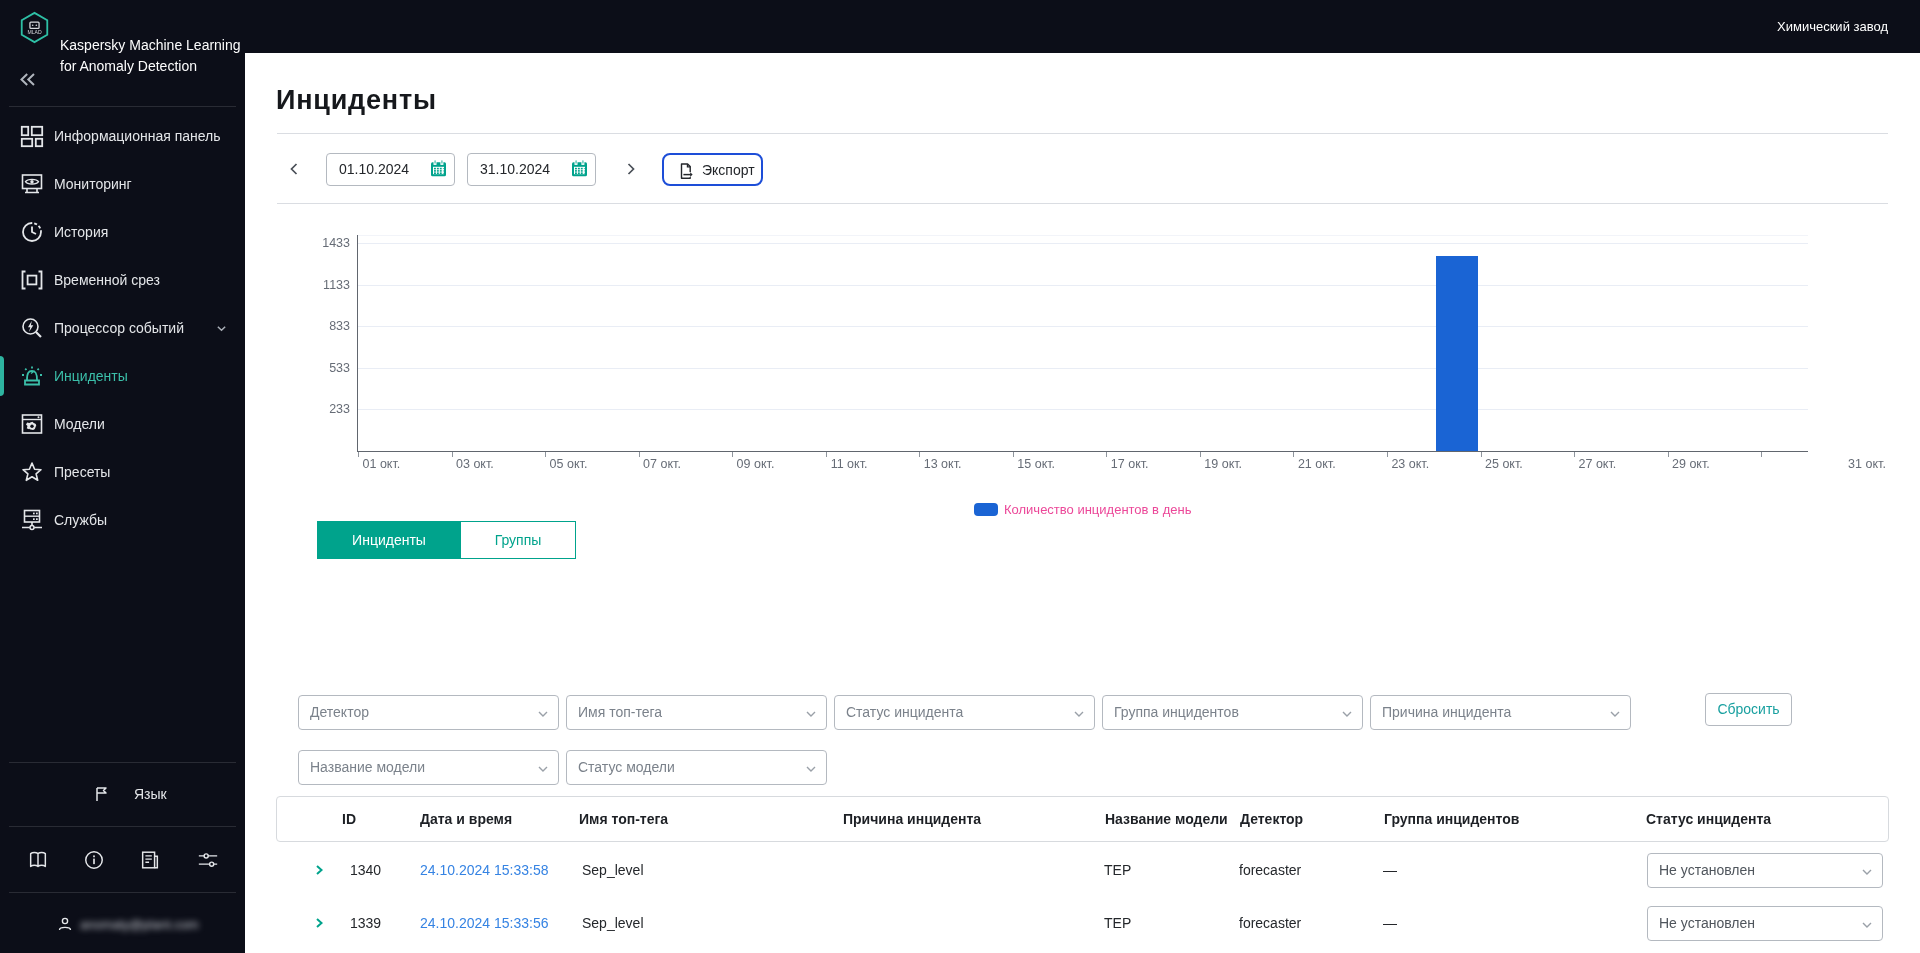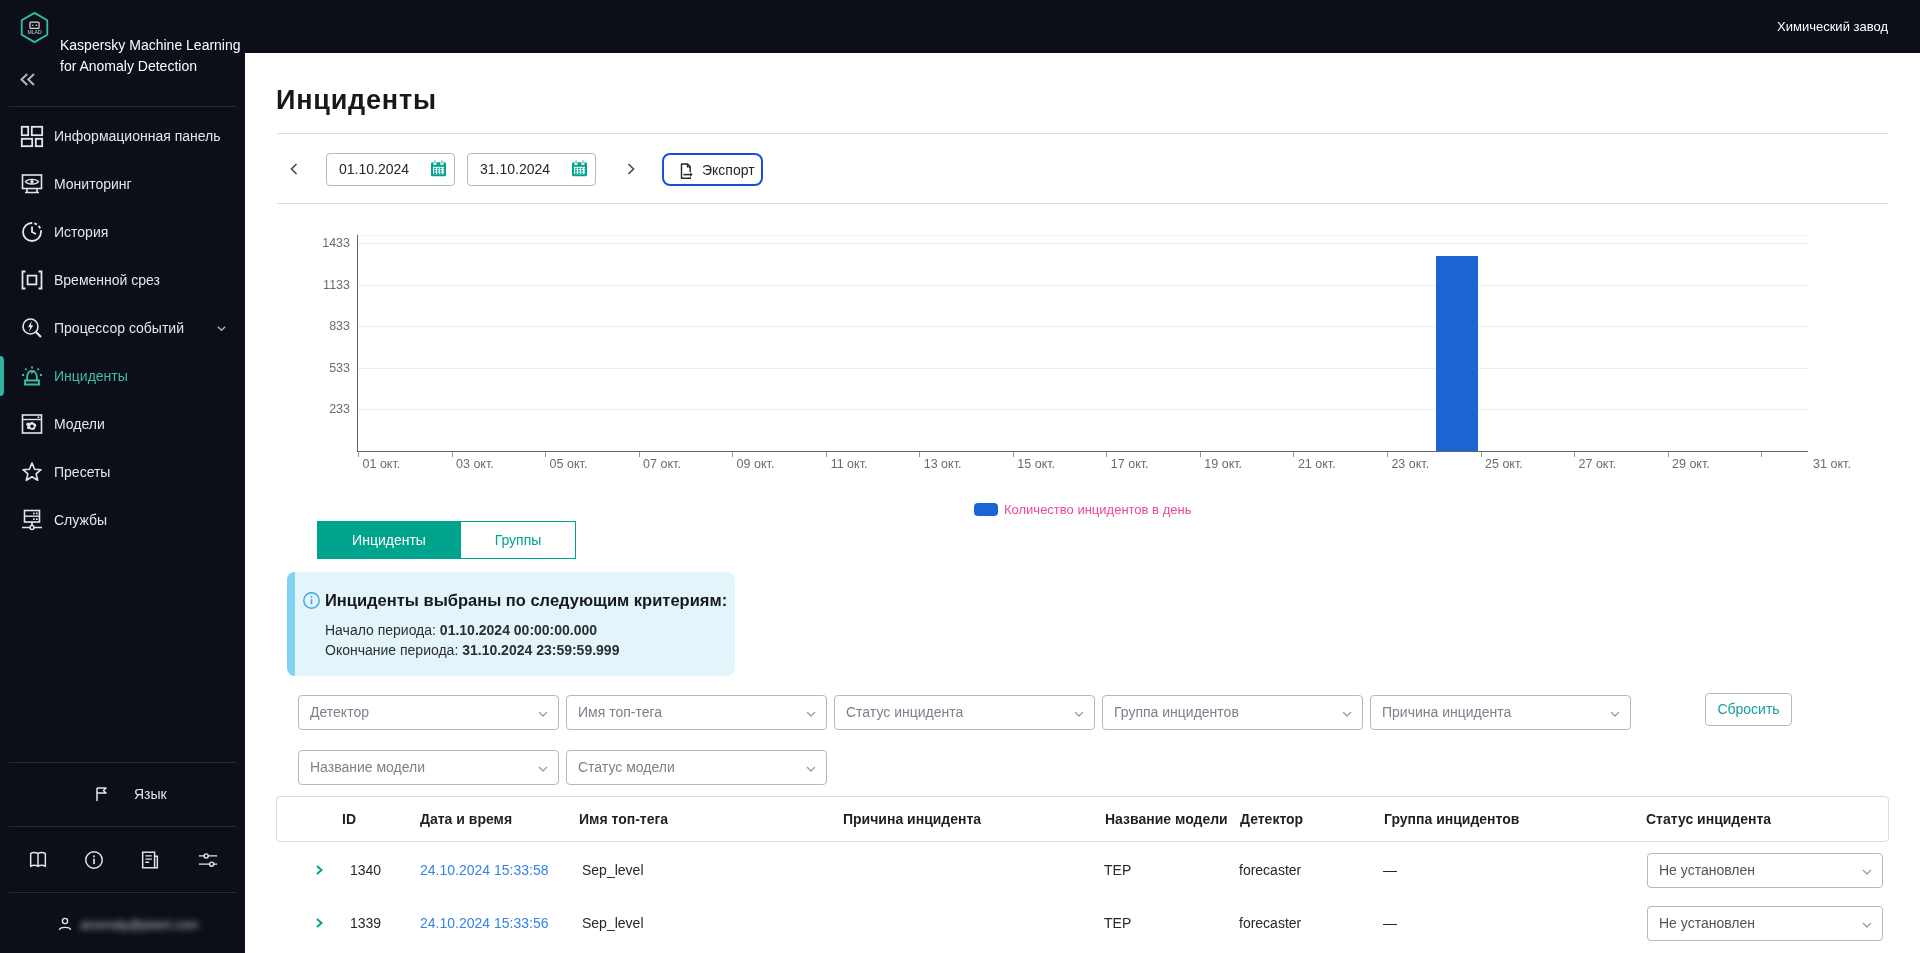--- a/index.html
+++ b/index.html
@@ -309,40 +309,29 @@
         <div class="xlab" style="left:1036.8px;">21 окт.</div>
         <div class="xtick" style="left:1141.9px;"></div>
         <div class="xlab" style="left:1130.3px;">23 окт.</div>
         <div class="xtick" style="left:1235.5px;"></div>
         <div class="xlab" style="left:1223.9px;">25 окт.</div>
         <div class="xtick" style="left:1329.0px;"></div>
         <div class="xlab" style="left:1317.4px;">27 окт.</div>
         <div class="xtick" style="left:1422.6px;"></div>
         <div class="xlab" style="left:1410.9px;">29 окт.</div>
         <div class="xtick" style="left:1516.1px;"></div>
-        <div class="xlab" style="left:1552px;">31 окт.</div>
+        <div class="xlab" style="left:1587px;">31 окт.</div>
       </div>
 
     <div class="abs" style="left:729px; top:449.5px; width:24px; height:13px; border-radius:4px; background:#1a64d4;"></div>
     <div class="abs" style="left:759px; top:449px; font-size:13px; color:#ec4899;">Количество инцидентов в день</div>
 
     <div class="tab" style="left:72px; width:144px; background:#00a38c; color:#fff;">Инциденты</div>
     <div class="tab" style="left:215px; width:116px; background:#fff; color:#00a38c;">Группы</div>
 
-    <div id="infobox">
-      <div class="accent"></div>
-      <svg style="position:absolute; left:16px; top:20px;" width="17" height="17" viewBox="0 0 17 17">
-          <circle cx="8.5" cy="8.5" r="7.7" fill="none" stroke="#3ba7dd" stroke-width="1.4"></circle>
-          <rect x="7.7" y="7.2" width="1.6" height="5" fill="#3ba7dd"></rect>
-          <rect x="7.7" y="4.2" width="1.6" height="1.7" fill="#3ba7dd"></rect>
-        </svg>
-      <div class="abs" style="left:38px; top:19px; font-size:16.5px; font-weight:bold; color:#17191d;">Инциденты выбраны по следующим критериям:</div>
-      <div class="abs" style="left:38px; top:50px; font-size:14px; color:#2b2e33;">Начало периода: <b>01.10.2024 00:00:00.000</b></div>
-      <div class="abs" style="left:38px; top:70px; font-size:14px; color:#2b2e33;">Окончание периода: <b>31.10.2024 23:59:59.999</b></div>
-    </div>
 
     <div id="filters">
         <div class="sel" style="left:53px; top:642px; width:261px;">
           <div class="ph">Детектор</div>
           <svg class="chev" width="12" height="12" viewBox="0 0 12 12">
             <path d="M2 4 L6 8 L10 4" fill="none" stroke="#9aa0a8" stroke-width="1.4"></path>
           </svg>
         </div>
         <div class="sel" style="left:321px; top:642px; width:261px;">
           <div class="ph">Имя топ-тега</div>

